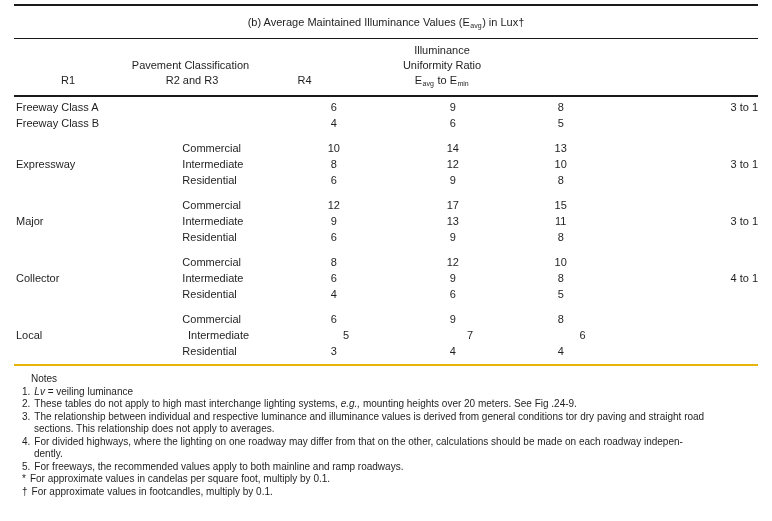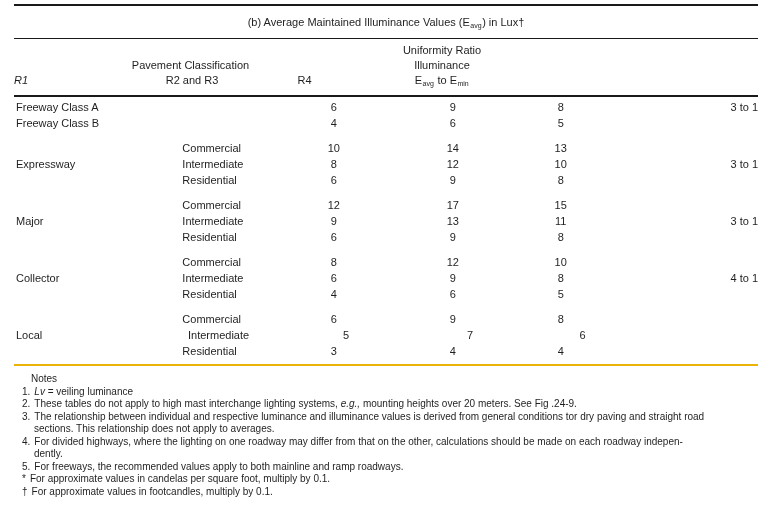--- a/index.html
+++ b/index.html
@@ -21,21 +21,21 @@
     display:flex;align-items:flex-end;
     height:58px;box-sizing:border-box;
     padding-bottom:7px;border-bottom:2px solid #1a1a1a;
     font-size:11px;
   }
   .thead .hline{line-height:15px;height:15px;text-align:center;}
   .road-head{width:248px;box-sizing:border-box;padding-right:48px;}
   .pav-head{width:333px;}
   .pav-cols{display:flex;}
   .pav-title{line-height:15px;height:15px;text-align:center;padding-left:20px;}
-  .pc1{width:108px;line-height:15px;font-style:italic;}
+  .pc1{width:108px;text-align:center;line-height:15px;}
   .pc2{width:140px;text-align:center;line-height:15px;}
   .pc3{width:85px;text-align:center;line-height:15px;}
   .ratio-head{width:162px;box-sizing:border-box;padding-left:28px;}
   
   .tbody{
     padding:2px 0 5px 0;border-bottom:2px solid #eab308;font-size:11px;
   }
   .row{display:flex;height:16px;line-height:16px;}
   .gap{height:9px;}
   .cell{box-sizing:border-box;}
@@ -67,22 +67,22 @@
     <div class="thead">
       <div class="pav-head">
         <div class="pav-title">Pavement Classification</div>
         <div class="pav-cols">
           <div class="pc1">R1</div>
           <div class="pc2">R2 and R3</div>
           <div class="pc3">R4</div>
         </div>
       </div>
       <div class="ratio-head">
+        <div class="hline">Illuminance</div>
         <div class="hline">Uniformity Ratio</div>
-        <div class="hline">Illuminance</div>
         <div class="hline"><span>E</span><span class="sb">avg</span><span> to E</span><span class="sb">min</span></div>
       </div>
     </div>
 
     <div class="tbody">
         <div class="row">
           <div class="cell c-road">Freeway Class A</div>
           <div class="cell c-area"></div>
           <div class="cell c-r1">6</div>
           <div class="cell c-r2r3">9</div>

